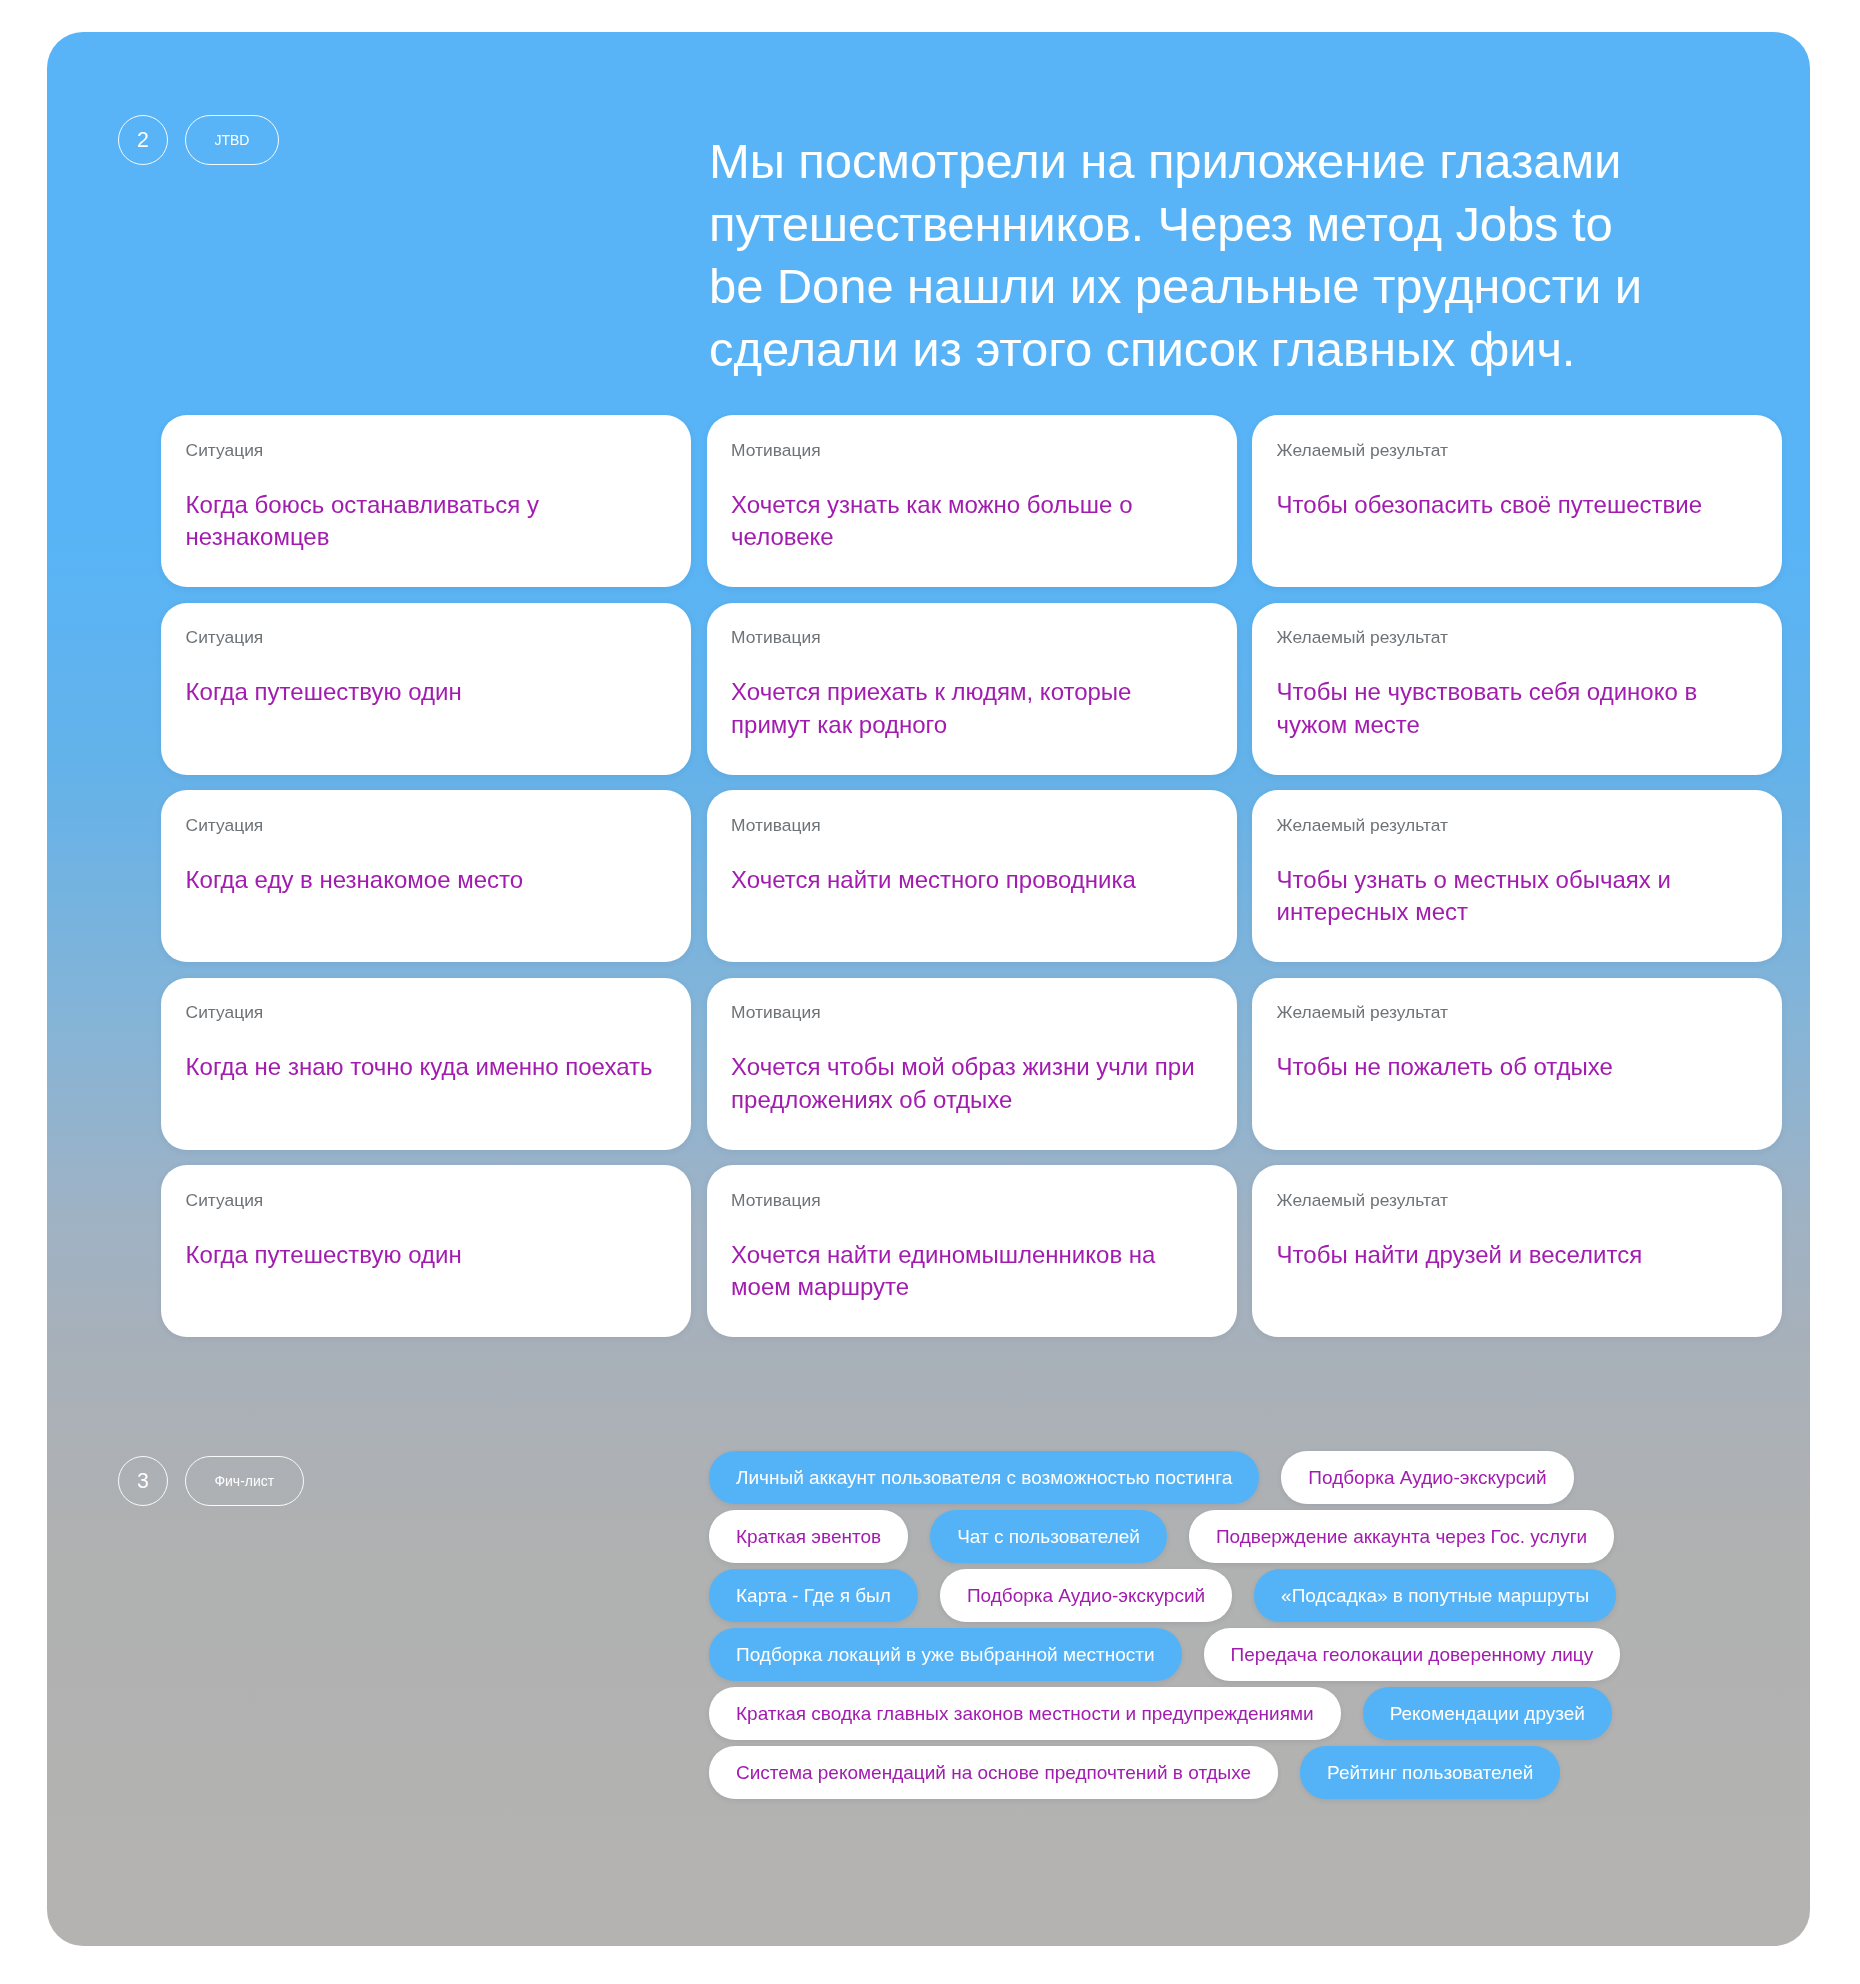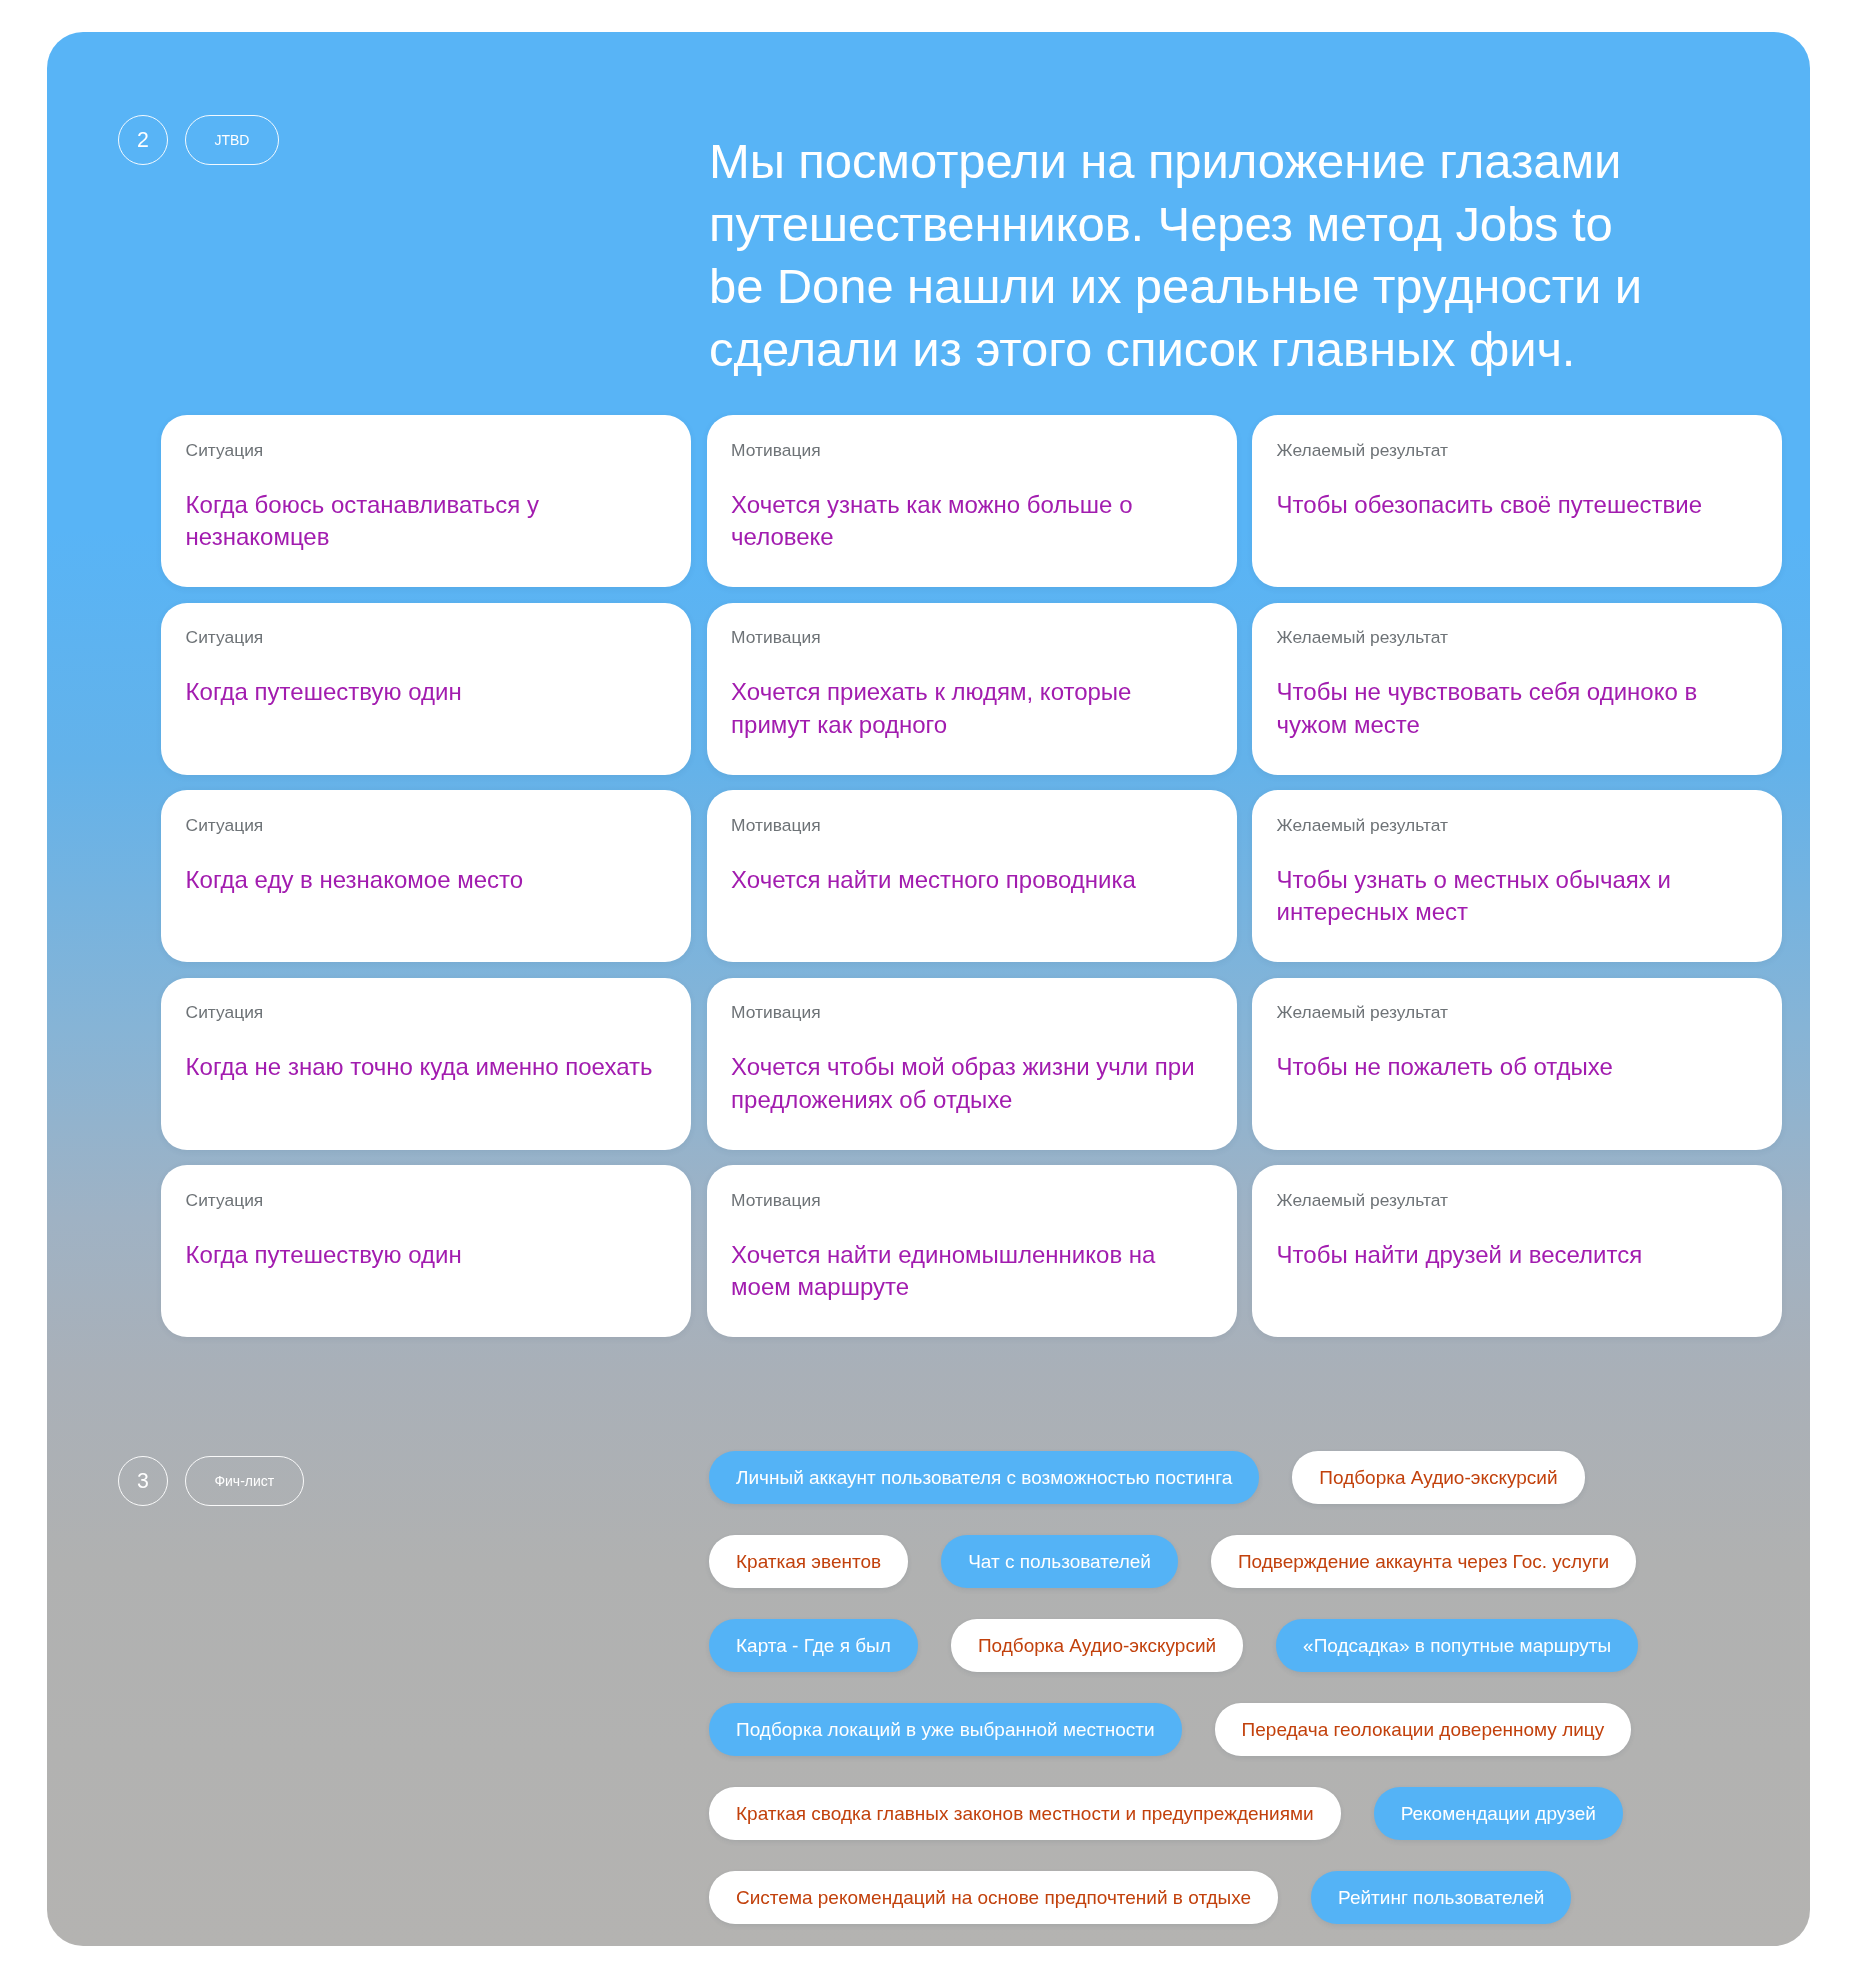--- a/index.html
+++ b/index.html
@@ -114,37 +114,37 @@
 
   
   .chips {
     position: absolute;
     left: 662px;
     top: 1419px;
     width: 1086px;
   }
   .chip-row {
     display: flex;
-    gap: 33px;
-    margin-bottom: 31px;
+    gap: 22px;
+    margin-bottom: 6px;
   }
   .chip {
     border-radius: 26px;
     height: 53px;
     display: flex;
     align-items: center;
     justify-content: center;
     padding: 0 27px;
     font-size: 19px;
     white-space: nowrap;
     box-sizing: border-box;
     box-shadow: 0 1.9px 5.8px rgba(40,60,80,0.10);
   }
   .chip.blue { background: #54b3f6; color: #ffffff; }
-  .chip.white { background: #ffffff; color: #c2410c; }
+  .chip.white { background: #ffffff; color: #a21caf; }
 </style>
 </head>
 <body>
 
 <div class="slide">
 
   <div class="sec-head" id="sec2-head">
     <div class="sec-num">2</div>
     <div class="sec-pill">JTBD</div>
   </div>

